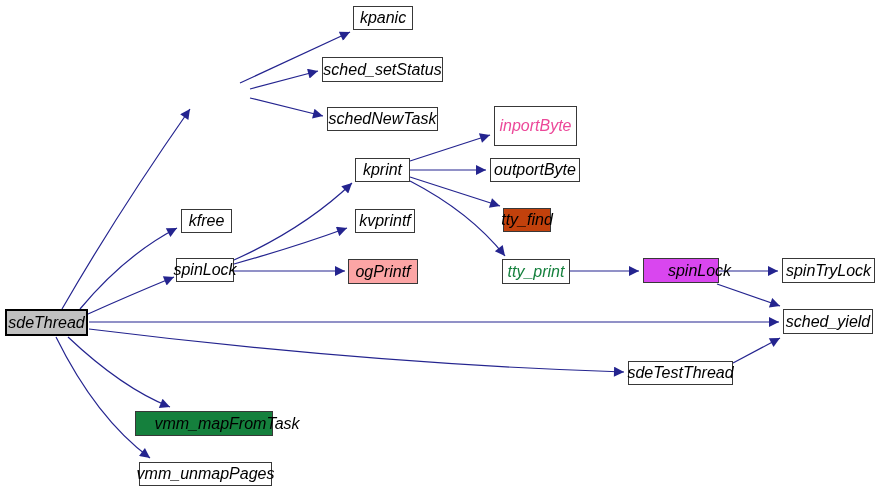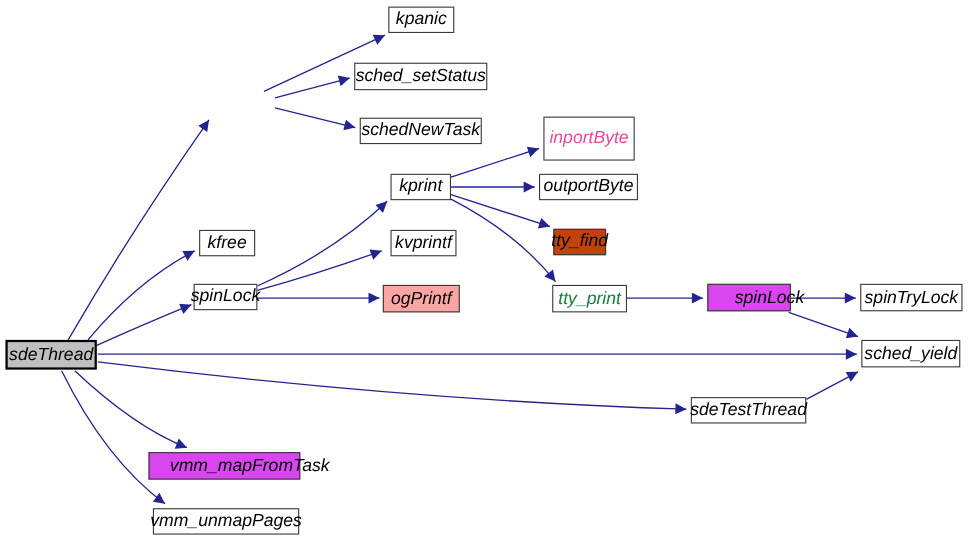--- a/index.html
+++ b/index.html
@@ -65,15 +65,15 @@
   <div class="node" style="left: 348px; top: 259px; width: 70px; height: 25px; background: #fca5a5; border-color: rgb(56, 56, 56); border-width: 1px; color: rgb(0, 0, 0);">ogPrintf</div>
   <div class="node" style="left: 355px; top: 158px; width: 55px; height: 24px; background: rgb(255, 255, 255); border-color: rgb(56, 56, 56); border-width: 1px; color: rgb(0, 0, 0);">kprint</div>
   <div class="node" style="left: 494px; top: 106px; width: 83px; height: 40px; background: rgb(255, 255, 255); border-color: rgb(56, 56, 56); border-width: 1px; color: #ec4899;">inportByte</div>
   <div class="node" style="left: 490px; top: 158px; width: 90px; height: 24px; background: rgb(255, 255, 255); border-color: rgb(56, 56, 56); border-width: 1px; color: rgb(0, 0, 0);">outportByte</div>
   <div class="node" style="left: 503px; top: 208px; width: 48px; height: 24px; background: #c2410c; border-color: rgb(56, 56, 56); border-width: 1px; color: rgb(0, 0, 0);">tty_find</div>
   <div class="node" style="left: 502px; top: 259px; width: 68px; height: 25px; background: rgb(255, 255, 255); border-color: rgb(56, 56, 56); border-width: 1px; color: #15803d;">tty_print</div>
   <div class="node" style="left: 643px; top: 258px; width: 76px; height: 25px; background: #d946ef; border-color: rgb(56, 56, 56); border-width: 1px; color: rgb(0, 0, 0); padding-left: 37px;">spinLock</div>
   <div class="node" style="left: 783px; top: 309px; width: 90px; height: 25px; background: rgb(255, 255, 255); border-color: rgb(56, 56, 56); border-width: 1px; color: rgb(0, 0, 0);">sched_yield</div>
   <div class="node" style="left: 782px; top: 258px; width: 93px; height: 25px; background: rgb(255, 255, 255); border-color: rgb(56, 56, 56); border-width: 1px; color: rgb(0, 0, 0);">spinTryLock</div>
   <div class="node" style="left: 628px; top: 361px; width: 105px; height: 24px; background: rgb(255, 255, 255); border-color: rgb(56, 56, 56); border-width: 1px; color: rgb(0, 0, 0);">sdeTestThread</div>
-  <div class="node" style="left: 135px; top: 411px; width: 138px; height: 25px; background: #d946ef; border-color: rgb(56, 56, 56); border-width: 1px; color: rgb(0, 0, 0); padding-left: 46px;">vmm_mapFromTask</div>
+  <div class="node" style="left: 135px; top: 411px; width: 138px; height: 25px; background: #15803d; border-color: rgb(56, 56, 56); border-width: 1px; color: rgb(0, 0, 0); padding-left: 46px;">vmm_mapFromTask</div>
   <div class="node" style="left: 139px; top: 462px; width: 133px; height: 24px; background: rgb(255, 255, 255); border-color: rgb(56, 56, 56); border-width: 1px; color: rgb(0, 0, 0);">vmm_unmapPages</div>
 </div>
 
 </body></html>

